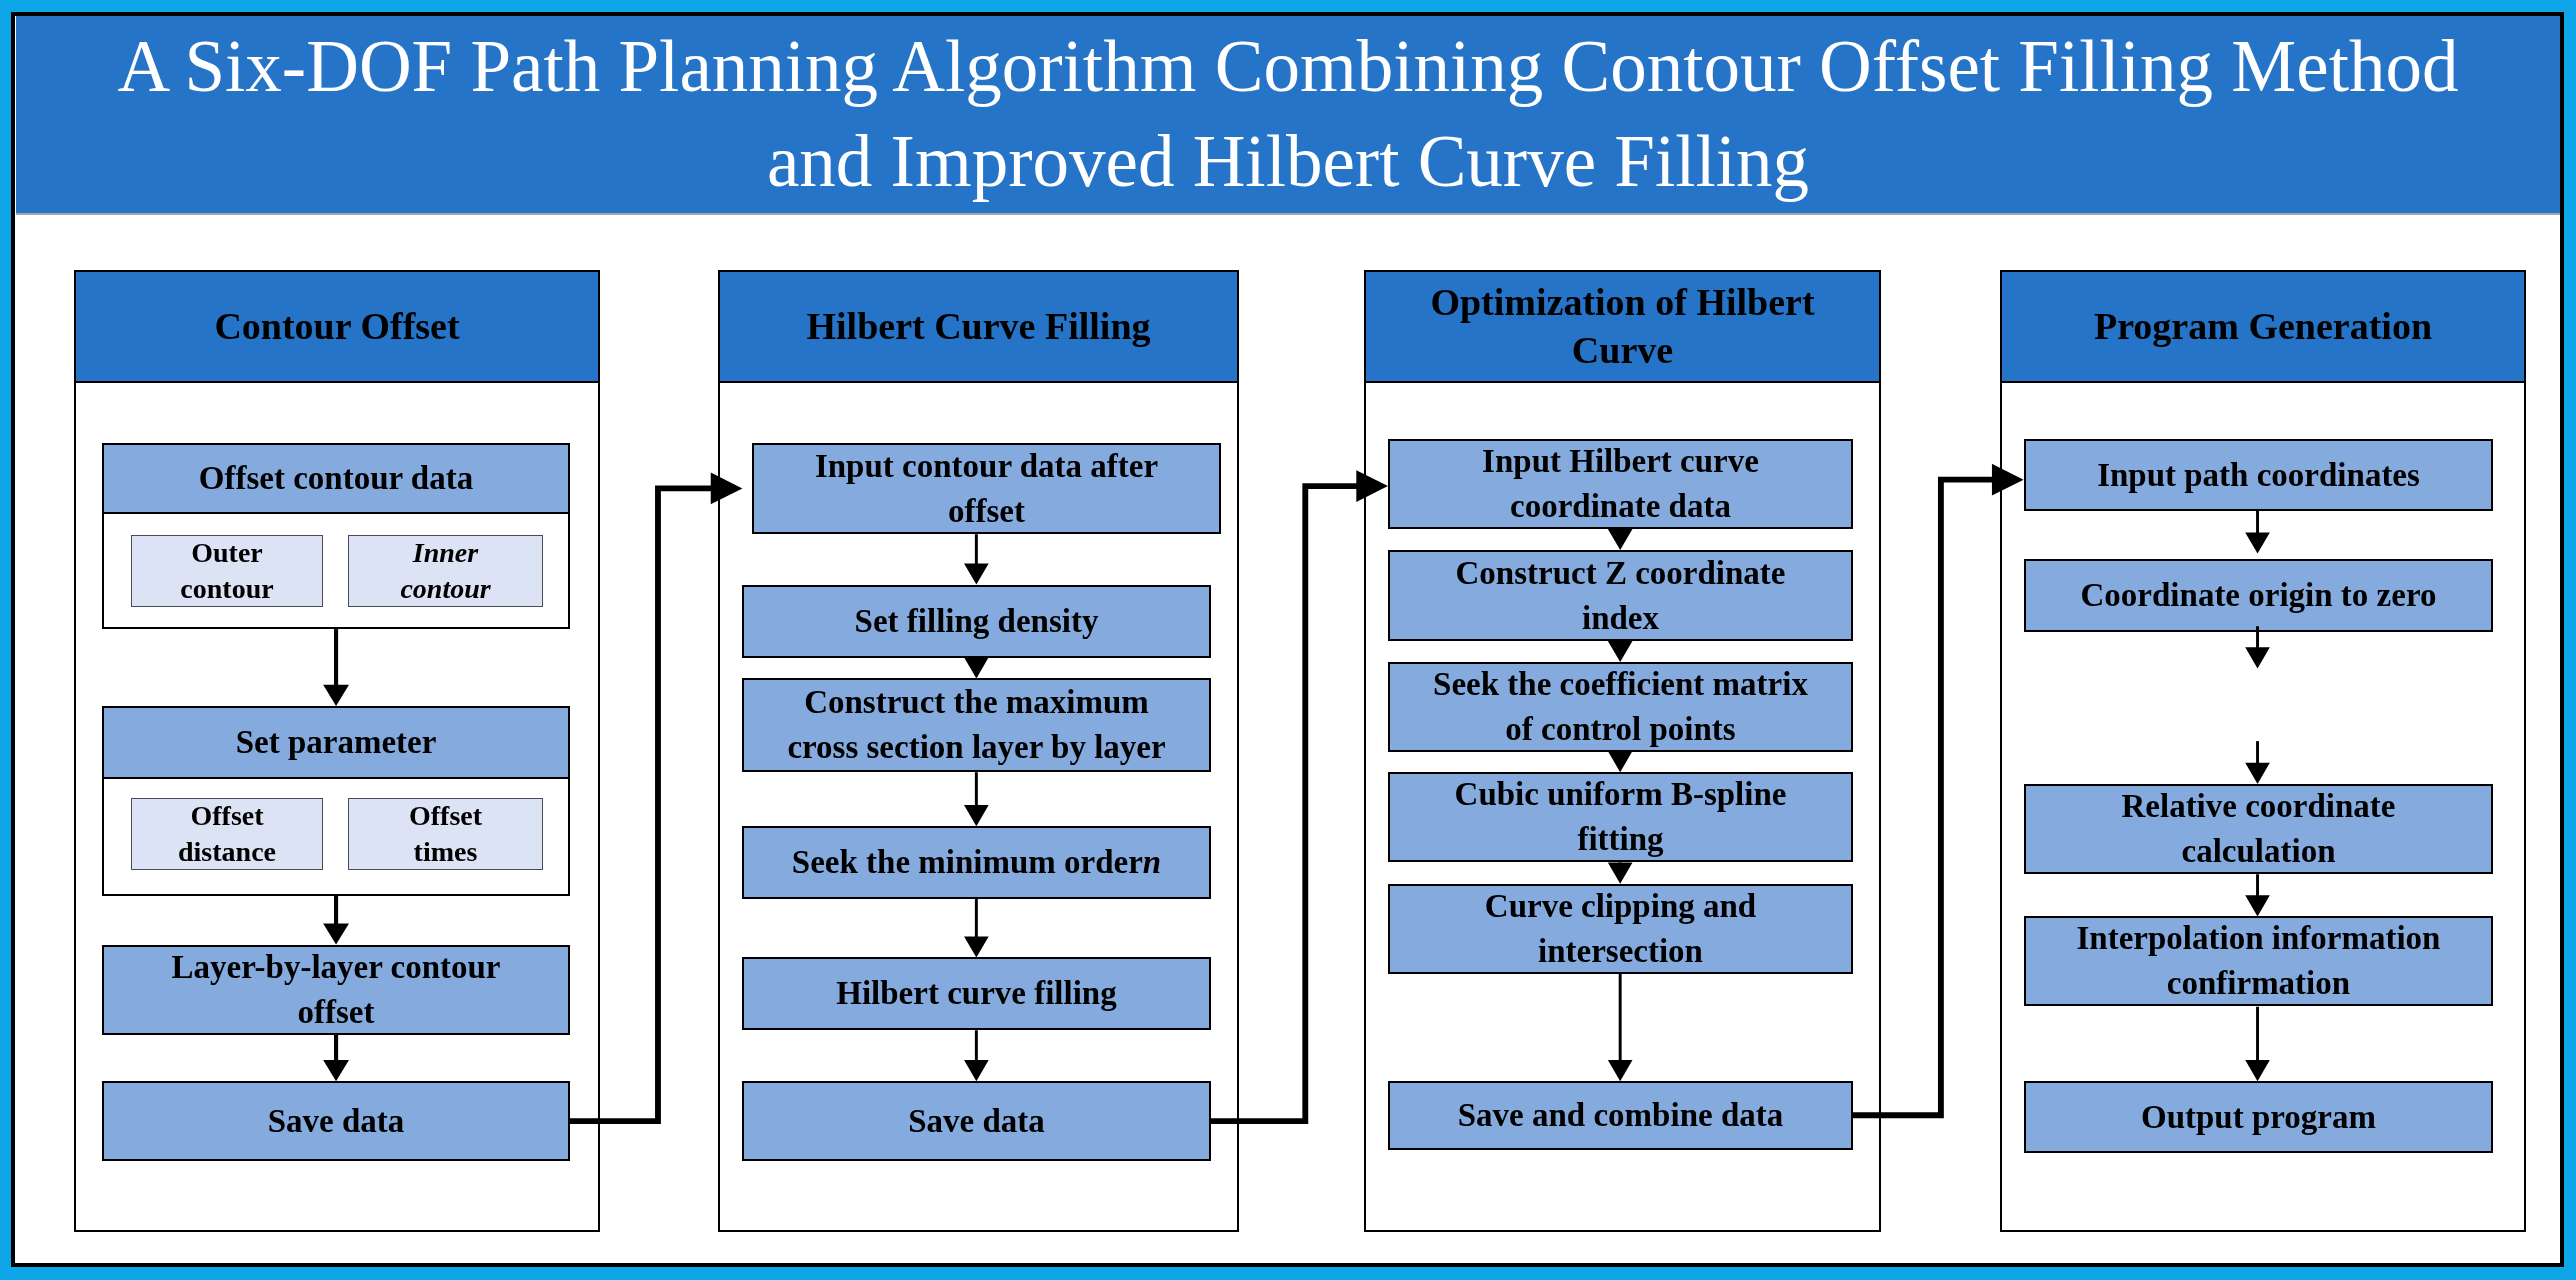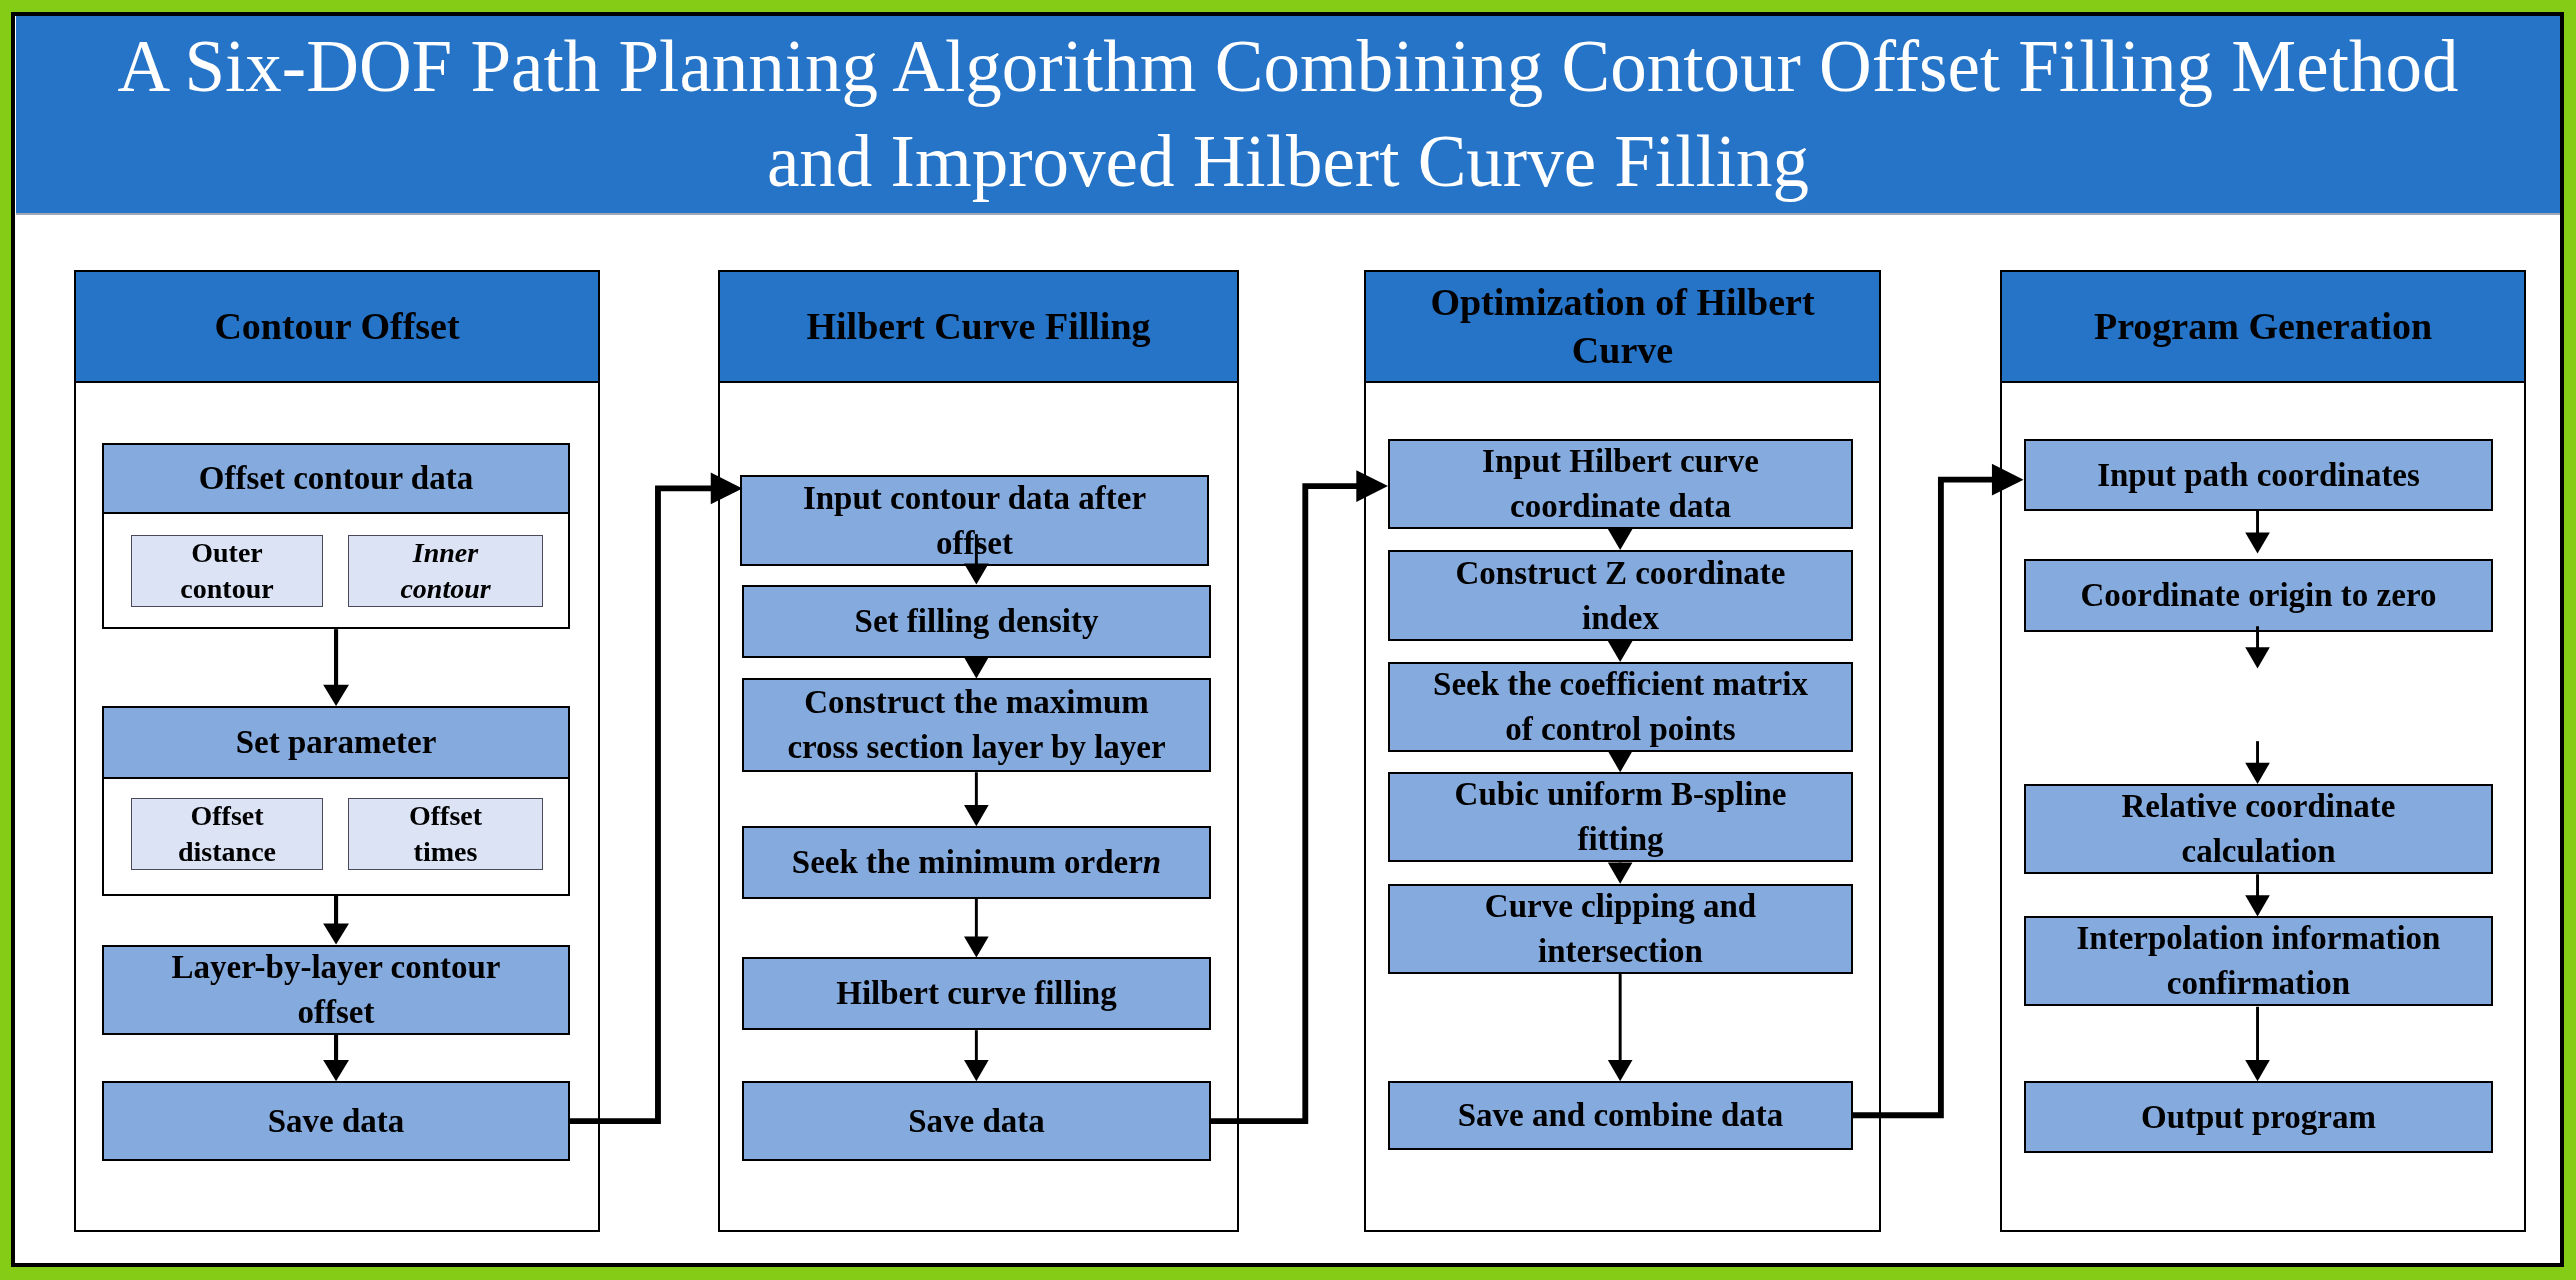--- a/index.html
+++ b/index.html
@@ -2,21 +2,21 @@
 <html style="font-size:9.4px"><head>
 <meta charset="utf-8">
 <style>
   * { margin:0; padding:0; box-sizing:border-box; }
   html,body { background:#ffffff; }
   body {
     width:2576px; height:1280px;
     font-family:"Liberation Serif","DejaVu Serif",serif;
     position:relative;
   }
-  .canvas { position:absolute; left:0; top:0; width:2576px; height:1280px; background:#84cc16; }
+  .canvas { position:absolute; left:0; top:0; width:2576px; height:1280px; background:#0ea5e9; }
 
   .outer-frame {
     position:absolute; left:11px; top:11.7px; width:2553px; height:1255px;
     border:4.7px solid #000000; background:#ffffff;
   }
 
   .banner {
     position:absolute; left:16px; top:16.4px; width:2544px; height:199px;
     background:#2674C8; border-bottom:2.3px solid #9fa8b4;
     display:flex; flex-direction:column; align-items:center; justify-content:center;
@@ -84,21 +84,21 @@
     </div>
 
     <div class="box" style="left:26px; top:673px; width:468px; height:90px;">Layer-by-layer contour
 offset</div>
     <div class="box" style="left:26px; top:809px; width:468px; height:80px;">Save data</div>
   </div>
 
   <div class="col" style="left:718px; width:521px;">
     <div class="col-header">Hilbert Curve Filling</div>
 
-    <div class="box" style="left:20px; top:171px; width:469px; height:91px;margin-top:32px;">Input contour data after
+    <div class="box" style="left:32px; top:171px; width:469px; height:91px;">Input contour data after
 offset</div>
     <div class="box" style="left:22px; top:313px; width:469px; height:73px;">Set filling density</div>
     <div class="box" style="left:22px; top:406px; width:469px; height:94px;">Construct the maximum
 cross section layer by layer</div>
     <div class="box" style="left:22px; top:554px; width:469px; height:73px;">
       <span>Seek the minimum order </span><span class="var-n">n</span>
     </div>
     <div class="box" style="left:22px; top:685px; width:469px; height:73px;">Hilbert curve filling</div>
     <div class="box" style="left:22px; top:809px; width:469px; height:80px;">Save data</div>
   </div>

